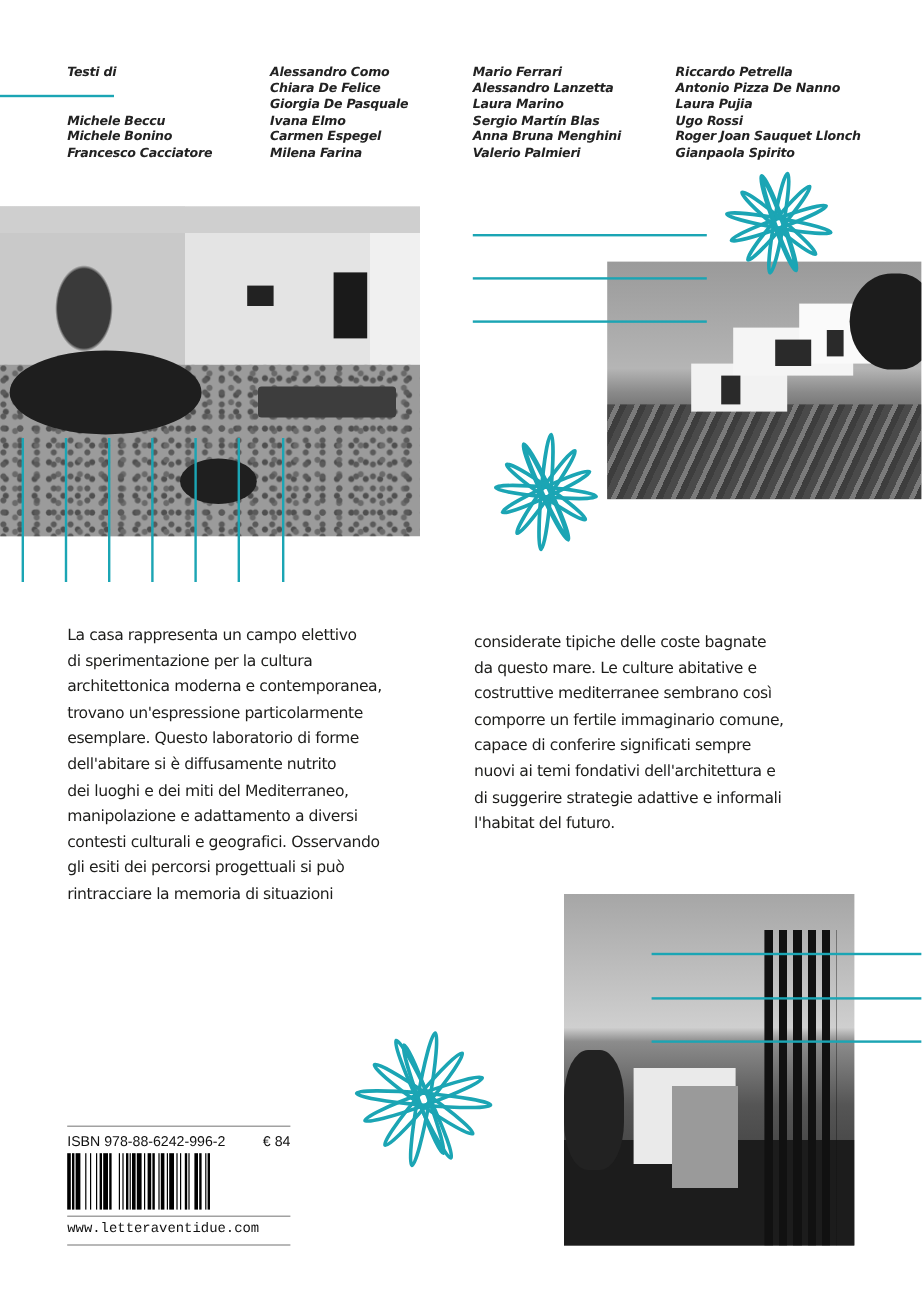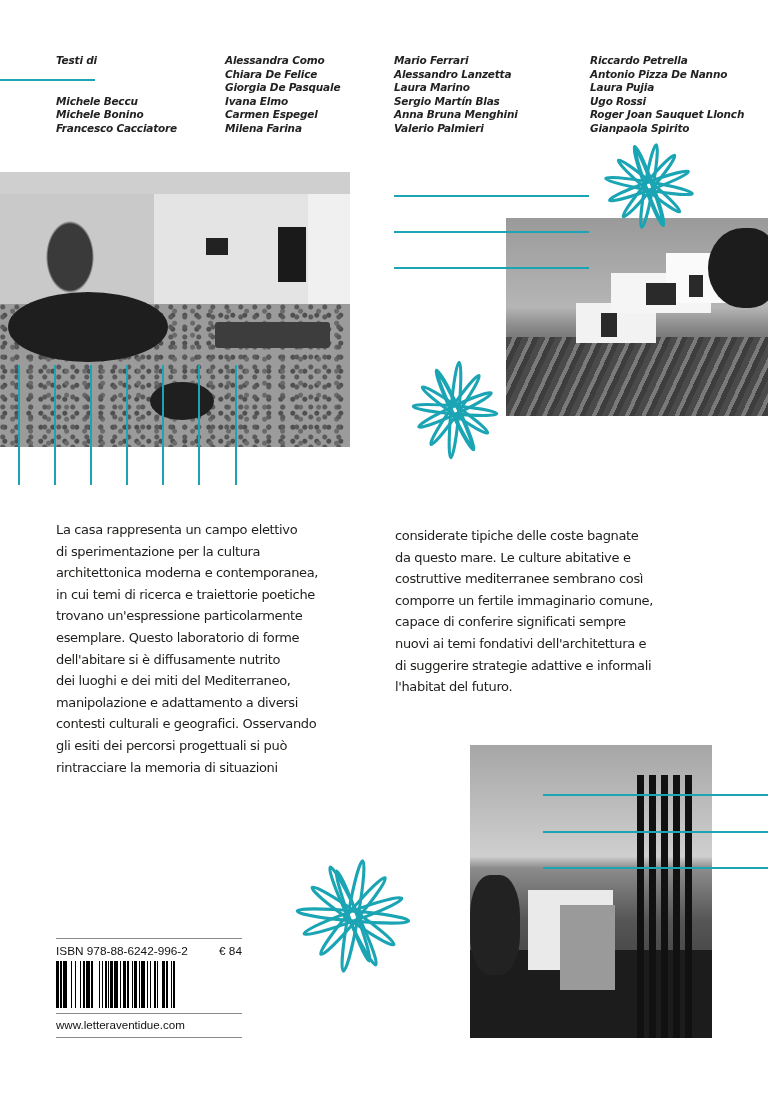--- a/index.html
+++ b/index.html
@@ -4,21 +4,21 @@
   <style>
     * { margin: 0; padding: 0; box-sizing: border-box; }
     html, body { width: 768px; height: 1094px; background: #ffffff; overflow: hidden; }
     body { position: relative; font-family: "DejaVu Sans", sans-serif; color: #1d1d1b; }
 
     .credits-col { position: absolute; top: 54px; font-family: "DejaVu Sans", sans-serif; font-weight: bold; font-size: 10.5px; line-height: 13.6px; color: #222; letter-spacing: -0.2px; }
     .credits-col div { white-space: nowrap; font-style: italic; }
     #col-1 { left: 56px; }
     #col-2 { left: 225px; }
     #col-3 { left: 394px; }
-    #col-4 { left: 563px; margin-left: 27px; }
+    #col-4 { left: 563px; }
     .testi-label { margin-bottom: 27px; }
 
     .teal-h { position: absolute; height: 2px; background: #1ba5b4; }
     .teal-v { position: absolute; width: 2px; background: #1ba5b4; }
 
     .photo { position: absolute; overflow: hidden; }
     #photo-patio { left: 0; top: 172px; width: 350px; height: 275px; background:
       linear-gradient(180deg, #cfcfcf 0 8%, transparent 8%),
       radial-gradient(ellipse 90px 45px at 80px 150px, #2a2a2a 0 60%, transparent 62%),
       radial-gradient(ellipse 40px 60px at 70px 85px, #3a3a3a 0 55%, transparent 60%),
@@ -65,35 +65,35 @@
     .body-text { position: absolute; font-family: "DejaVu Sans", sans-serif; font-size: 13px; line-height: 21.6px; color: #1d1d1b; letter-spacing: -0.35px; }
     .body-text div { white-space: nowrap; }
     #body-left { left: 56px; top: 519px; }
     #body-right { left: 395px; top: 525px; }
 
     #barcode-block { position: absolute; left: 56px; top: 938px; width: 186px; }
     .bc-rule { height: 1px; background: #8a8a8a; }
     .isbn-row { display: flex; justify-content: space-between; font-family: "Liberation Sans", sans-serif; font-size: 11.8px; line-height: 14px; margin: 5px 0 3px 0; color: #111; }
     .barcode { height: 47px; display: flex; align-items: stretch; }
     .barcode span { display: block; height: 100%; }
-    .site { font-family: Liberation Sans, sans-serif; font-size: 11.6px; line-height: 14px; margin: 4px 0 5px 0; color: #111; }
+    .site { font-family: Liberation Mono, monospace; font-size: 11.6px; line-height: 14px; margin: 4px 0 5px 0; color: #111; }
   </style>
 </head>
 <body>
 
 <div id="col-1" class="credits-col">
   <div class="testi-label">Testi di</div>
   <div>Michele Beccu</div>
   <div>Michele Bonino</div>
   <div>Francesco Cacciatore</div>
 </div>
 <div class="teal-h" style="left:0;top:79px;width:95px;"></div>
 
 <div id="col-2" class="credits-col">
-  <div>Alessandra Como</div>
+  <div>Alessandro Como</div>
   <div>Chiara De Felice</div>
   <div>Giorgia De Pasquale</div>
   <div>Ivana Elmo</div>
   <div>Carmen Espegel</div>
   <div>Milena Farina</div>
 </div>
 <div id="col-3" class="credits-col">
   <div>Mario Ferrari</div>
   <div>Alessandro Lanzetta</div>
   <div>Laura Marino</div>
@@ -173,21 +173,20 @@
     <ellipse rx="5" ry="50" transform="rotate(125)"></ellipse>
     <ellipse rx="5" ry="54" transform="rotate(155)"></ellipse>
     <ellipse rx="4" ry="48" transform="rotate(-20)"></ellipse>
   </g>
 </svg>
 
 <div id="body-left" class="body-text">
   <div>La casa rappresenta un campo elettivo</div>
   <div>di sperimentazione per la cultura</div>
   <div>architettonica moderna e contemporanea,</div>
-  <div>in cui temi di ricerca e traiettorie poetiche</div>
   <div>trovano un'espressione particolarmente</div>
   <div>esemplare. Questo laboratorio di forme</div>
   <div>dell'abitare si è diffusamente nutrito</div>
   <div>dei luoghi e dei miti del Mediterraneo,</div>
   <div>manipolazione e adattamento a diversi</div>
   <div>contesti culturali e geografici. Osservando</div>
   <div>gli esiti dei percorsi progettuali si può</div>
   <div>rintracciare la memoria di situazioni</div>
 </div>
 <div id="body-right" class="body-text">

